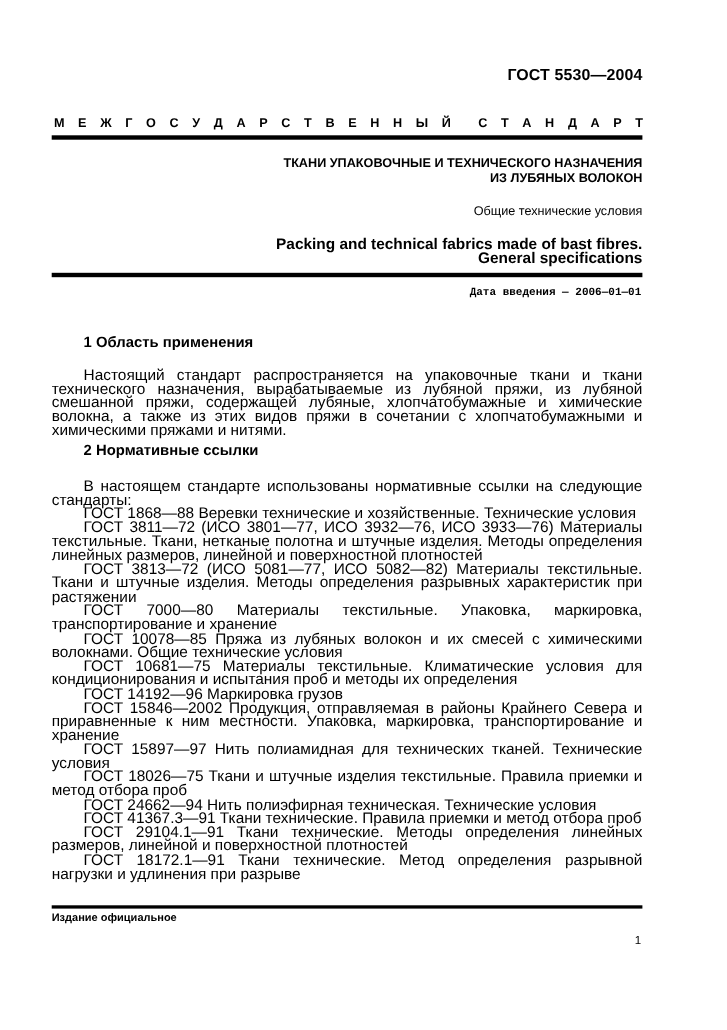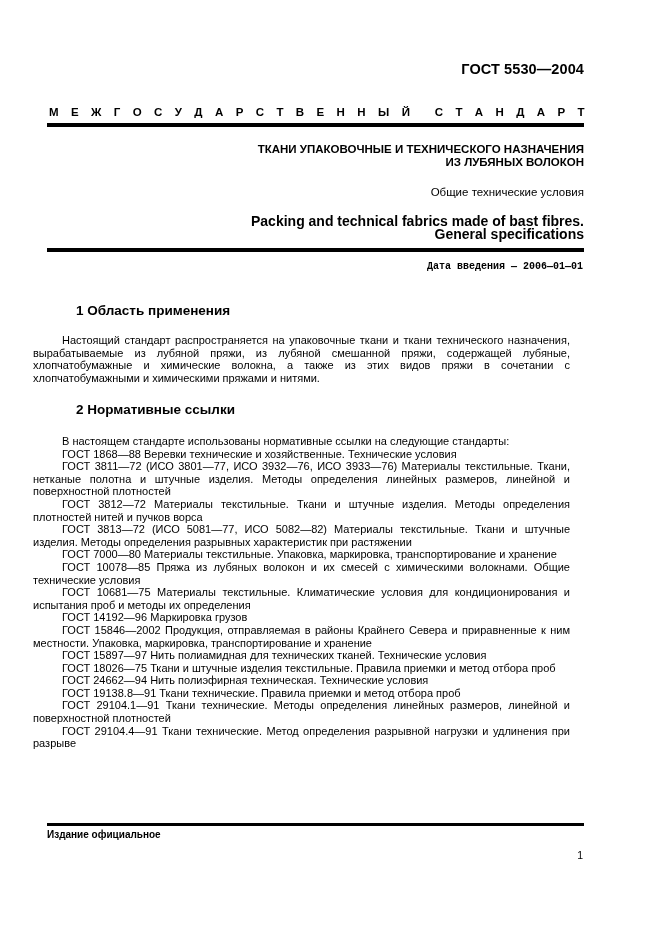--- a/index.html
+++ b/index.html
@@ -72,23 +72,23 @@
       font-family: Liberation Mono, monospace;
     }
     .section-heading {
       left: 76px;
       font-size: 13.5px;
       font-weight: bold;
     }
     .h1 { top: 303px; }
     .h2 { top: 402px; }
     .para {
-      left: 33px;
+      left: 47px;
       width: 537px;
-      font-size: 11px;
+      font-size: 14px;
       line-height: 12.6px;
       text-align: justify;
     }
     .para p {
       margin: 0;
       text-indent: 29px;
     }
     .p1 { top: 334px; }
     .refs { top: 435px; }
     .refs p { margin: 0; }
@@ -158,32 +158,31 @@
 <div class="abs para p1">
   <p>Настоящий стандарт распространяется на упаковочные ткани и ткани технического назначения, вырабатываемые из лубяной пряжи, из лубяной смешанной пряжи, содержащей лубяные, хлопчатобумажные и химические волокна, а также из этих видов пряжи в сочетании с хлопчатобумажными и химическими пряжами и нитями.</p>
 </div>
 
 <div class="abs section-heading h2">2 Нормативные ссылки</div>
 
 <div class="abs para refs">
   <p>В настоящем стандарте использованы нормативные ссылки на следующие стандарты:</p>
   <p style="text-indent:29px">ГОСТ 1868—88 Веревки технические и хозяйственные. Технические условия</p>
   <p style="text-indent:29px">ГОСТ 3811—72 (ИСО 3801—77, ИСО 3932—76, ИСО 3933—76) Материалы текстильные. Ткани, нетканые полотна и штучные изделия. Методы определения линейных размеров, линейной и поверхностной плотностей</p>
-  <p style="text-indent:29px">ГОСТ 3812—72 Материалы текстильные. Ткани и штучные изделия. Методы определения плотностей нитей и пучков ворса</p>
   <p style="text-indent:29px">ГОСТ 3813—72 (ИСО 5081—77, ИСО 5082—82) Материалы текстильные. Ткани и штучные изделия. Методы определения разрывных характеристик при растяжении</p>
   <p style="text-indent:29px">ГОСТ 7000—80 Материалы текстильные. Упаковка, маркировка, транспортирование и хранение</p>
   <p style="text-indent:29px">ГОСТ 10078—85 Пряжа из лубяных волокон и их смесей с химическими волокнами. Общие технические условия</p>
   <p style="text-indent:29px">ГОСТ 10681—75 Материалы текстильные. Климатические условия для кондиционирования и испытания проб и методы их определения</p>
   <p style="text-indent:29px">ГОСТ 14192—96 Маркировка грузов</p>
   <p style="text-indent:29px">ГОСТ 15846—2002 Продукция, отправляемая в районы Крайнего Севера и приравненные к ним местности. Упаковка, маркировка, транспортирование и хранение</p>
   <p style="text-indent:29px">ГОСТ 15897—97 Нить полиамидная для технических тканей. Технические условия</p>
   <p style="text-indent:29px">ГОСТ 18026—75 Ткани и штучные изделия текстильные. Правила приемки и метод отбора проб</p>
   <p style="text-indent:29px">ГОСТ 24662—94 Нить полиэфирная техническая. Технические условия</p>
-  <p style="text-indent:29px">ГОСТ 19138.8—91 Ткани технические. Правила приемки и метод отбора проб</p>
+  <p style="text-indent:29px">ГОСТ 41367.3—91 Ткани технические. Правила приемки и метод отбора проб</p>
   <p style="text-indent:29px">ГОСТ 29104.1—91 Ткани технические. Методы определения линейных размеров, линейной и поверхностной плотностей</p>
-  <p style="text-indent:29px">ГОСТ 29104.4—91 Ткани технические. Метод определения разрывной нагрузки и удлинения при разрыве</p>
+  <p style="text-indent:29px">ГОСТ 18172.1—91 Ткани технические. Метод определения разрывной нагрузки и удлинения при разрыве</p>
 </div>
 
 <div class="abs rule rule-foot"></div>
 
 <div class="abs footer-note">Издание официальное</div>
 
 <div class="abs page-num">1</div>
 
 </body></html>

